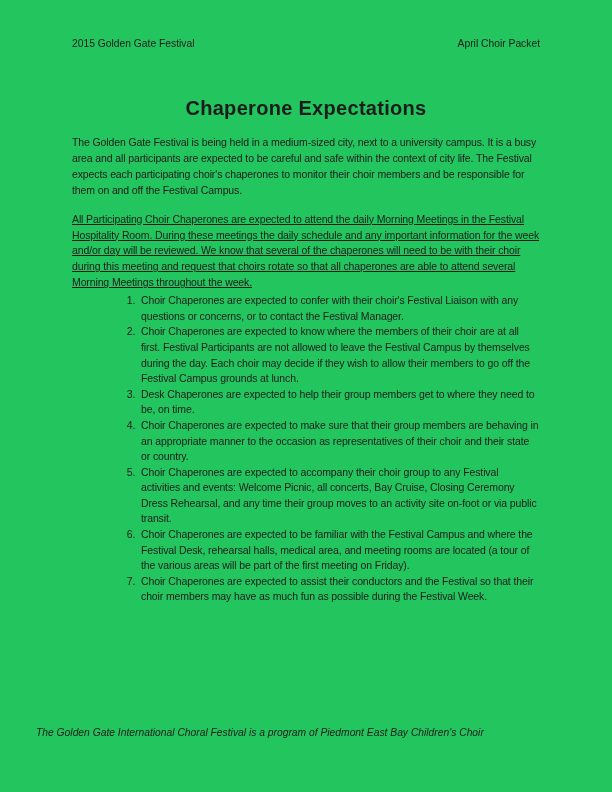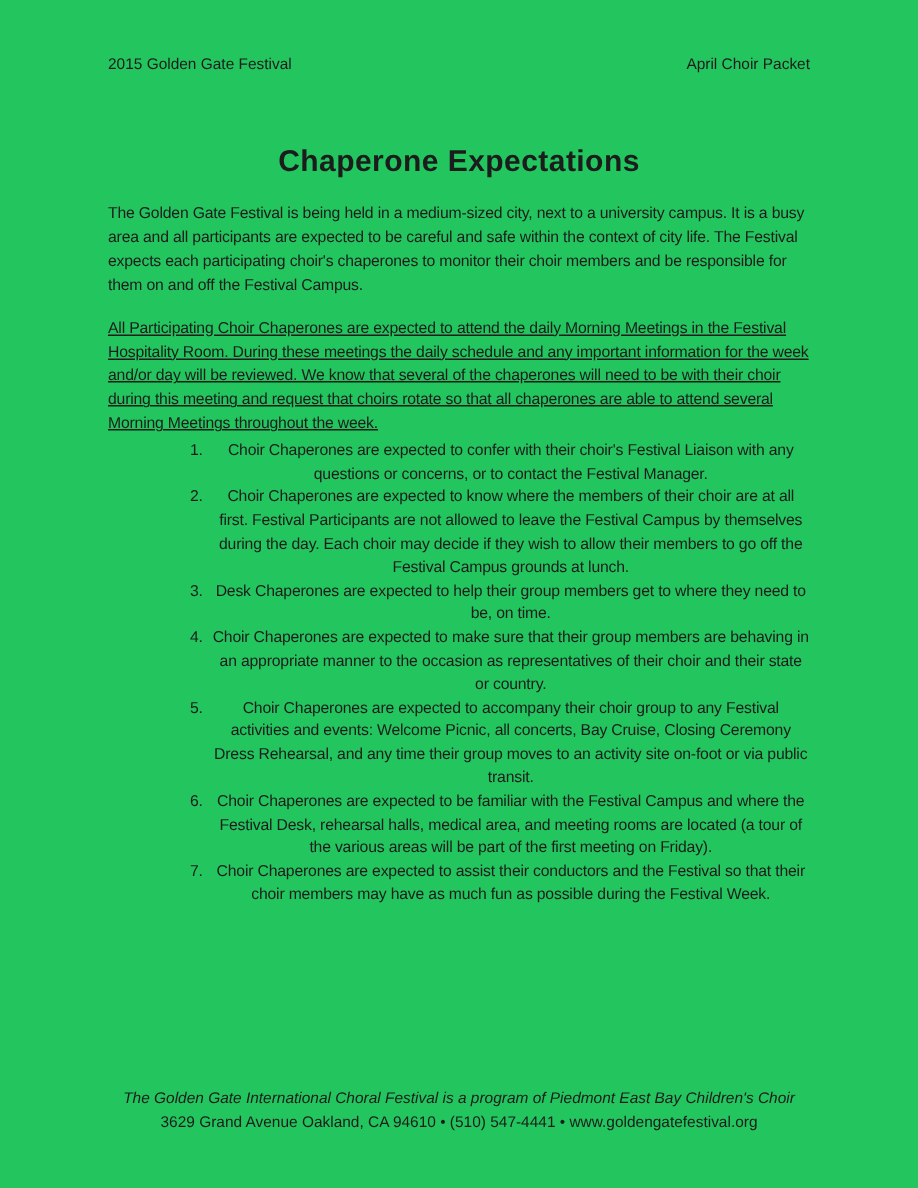--- a/index.html
+++ b/index.html
@@ -58,28 +58,26 @@
     }
     .resp-list {
       margin: 2px 0 0 0;
       padding-left: 66px;
       font-size: 10.5px;
       line-height: 15.6px;
       letter-spacing: -0.12px;
     }
     .resp-list li {
       padding-left: 3px;
-      text-align: center;
     }
     .footer {
       position: absolute;
       left: 36px;
       right: 36px;
       top: 725px;
-      text-align: center;
       font-size: 10.3px;
       line-height: 15.5px;
     }
     .footer-line1 {
       font-style: italic;
     }
   </style>
 </head>
 <body>
 
@@ -105,15 +103,14 @@
       <li>Choir Chaperones are expected to make sure that their group members are behaving in an appropriate manner to the occasion as representatives of their choir and their state or country.</li>
       <li>Choir Chaperones are expected to accompany their choir group to any Festival activities and events: Welcome Picnic, all concerts, Bay Cruise, Closing Ceremony Dress Rehearsal, and any time their group moves to an activity site on-foot or via public transit.</li>
       <li>Choir Chaperones are expected to be familiar with the Festival Campus and where the Festival Desk, rehearsal halls, medical area, and meeting rooms are located (a tour of the various areas will be part of the first meeting on Friday).</li>
       <li>Choir Chaperones are expected to assist their conductors and the Festival so that their choir members may have as much fun as possible during the Festival Week.</li>
     </ol>
 
   </div>
 
   <div class="footer">
     <div class="footer-line1">The Golden Gate International Choral Festival is a program of Piedmont East Bay Children's Choir</div>
-    <div class="footer-line2">3629 Grand Avenue Oakland, CA 94610 • (510) 547-4441 • www.goldengatefestival.org</div>
   </div>
 </div>
 
 </body></html>

